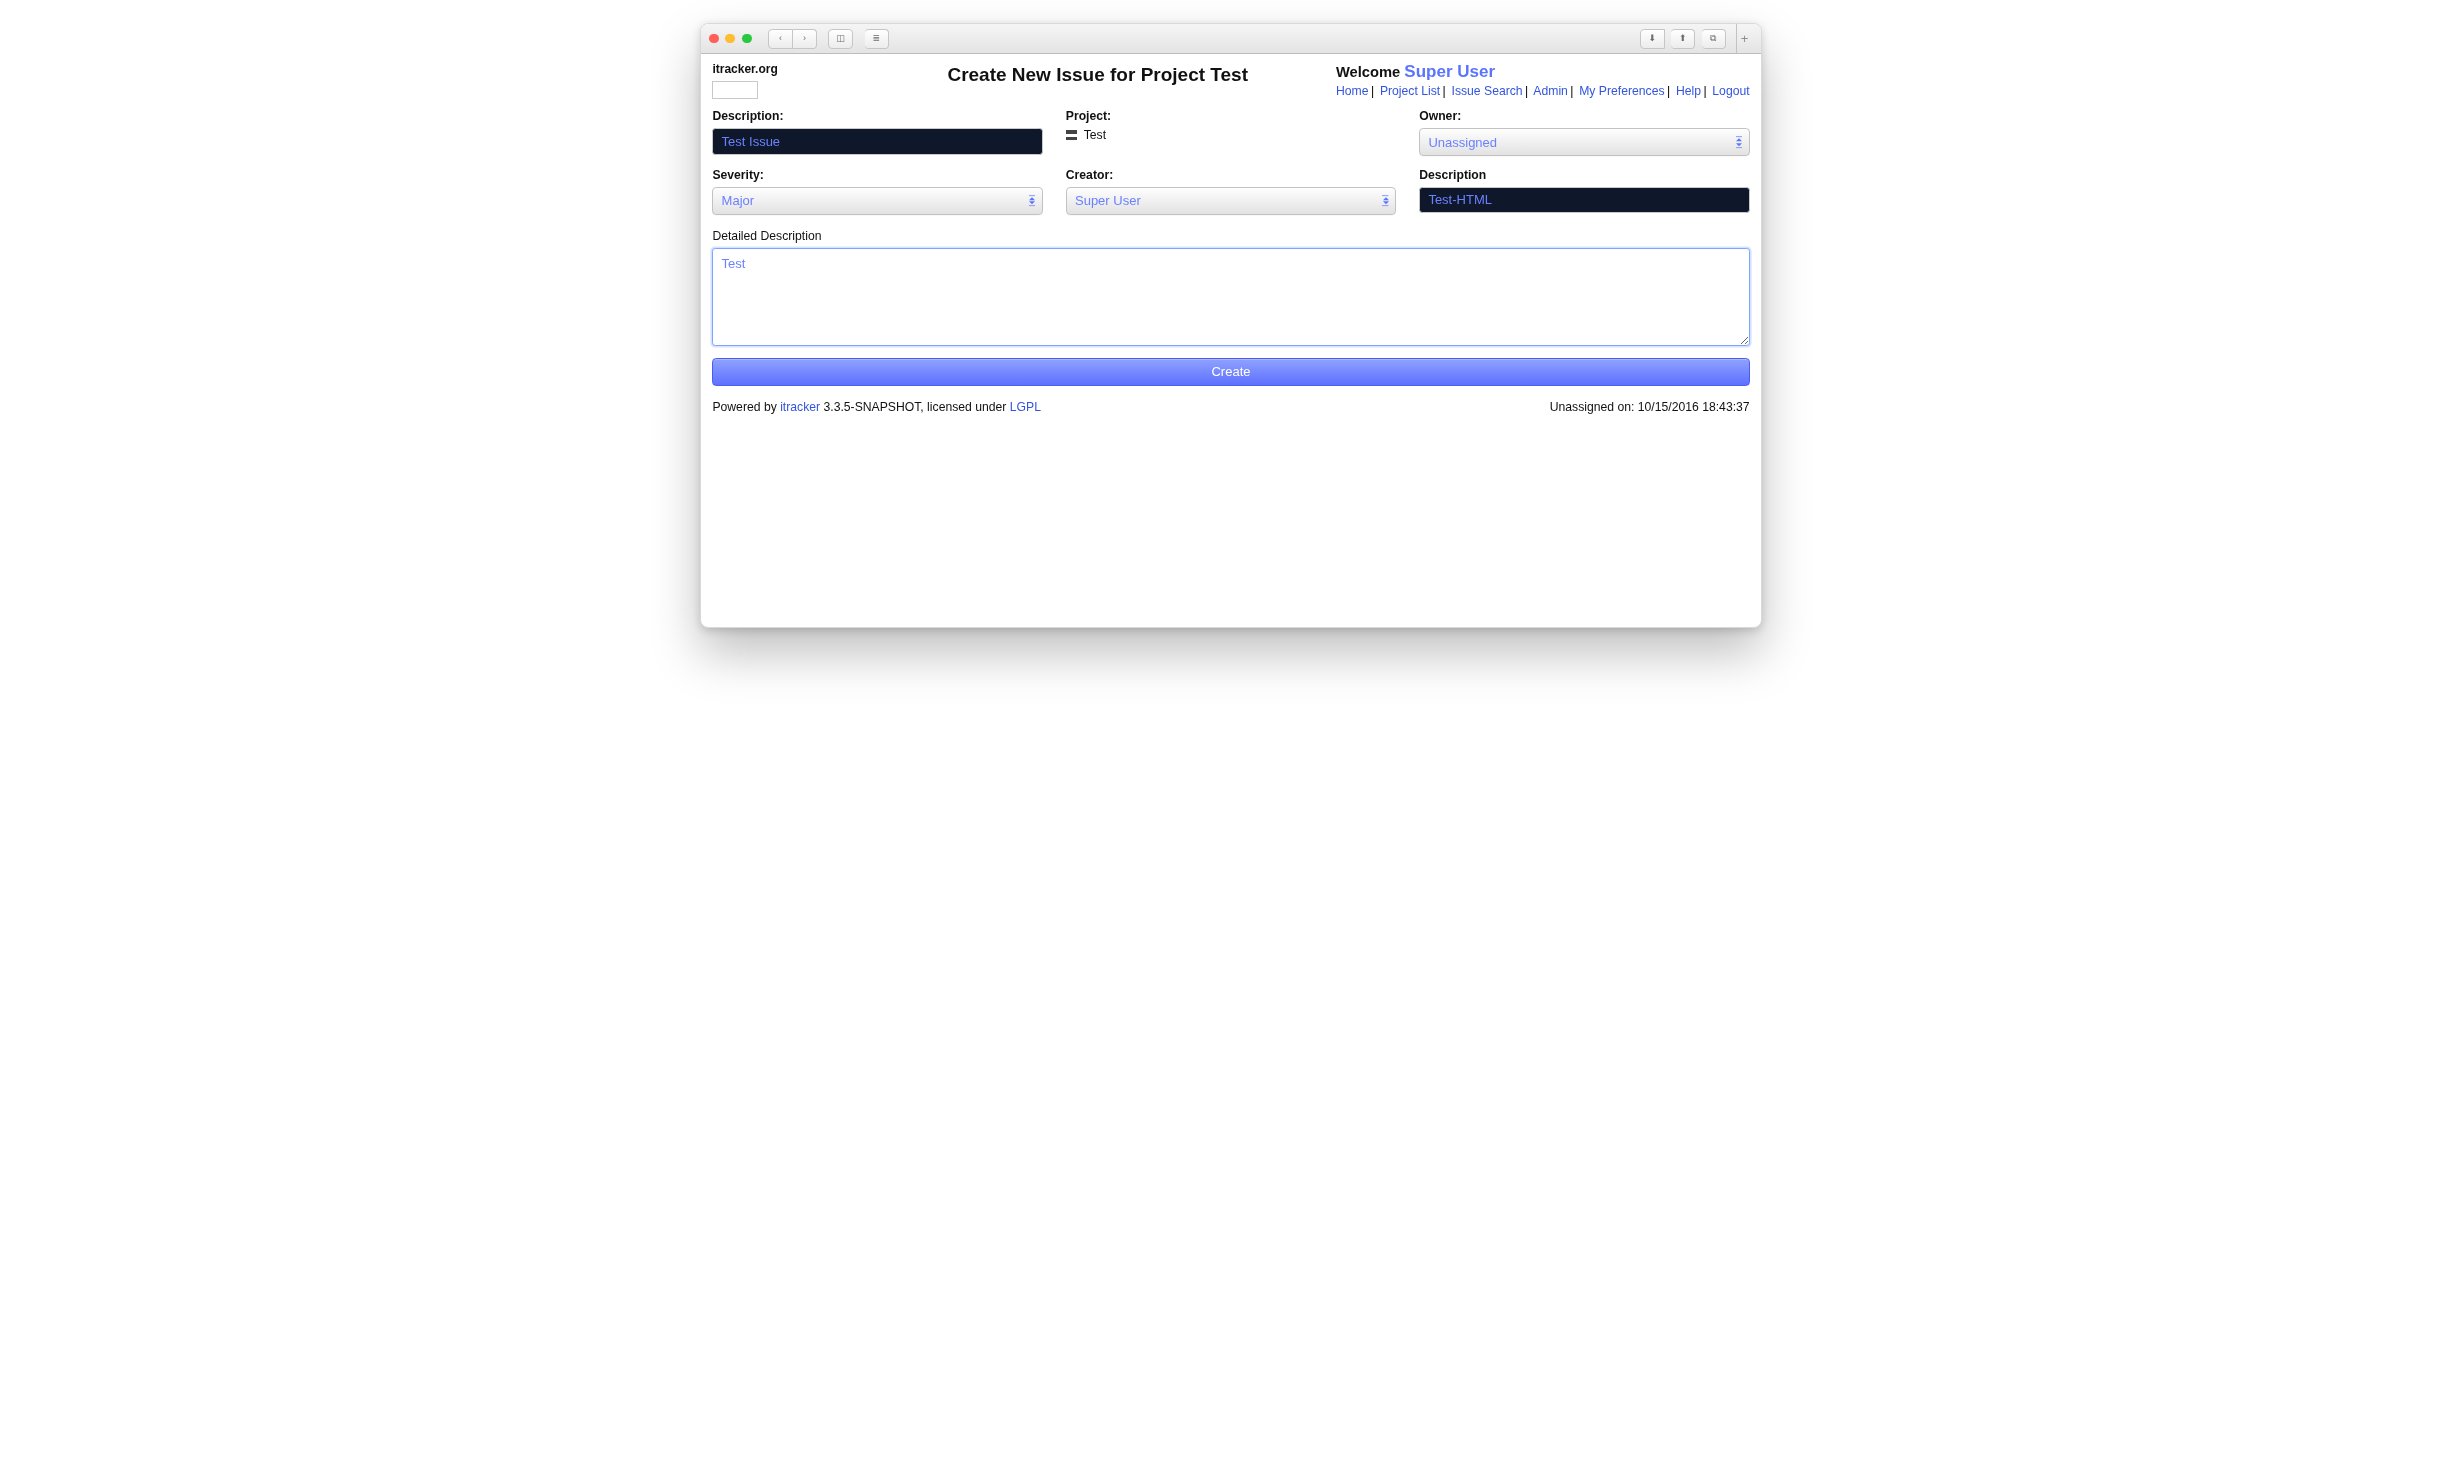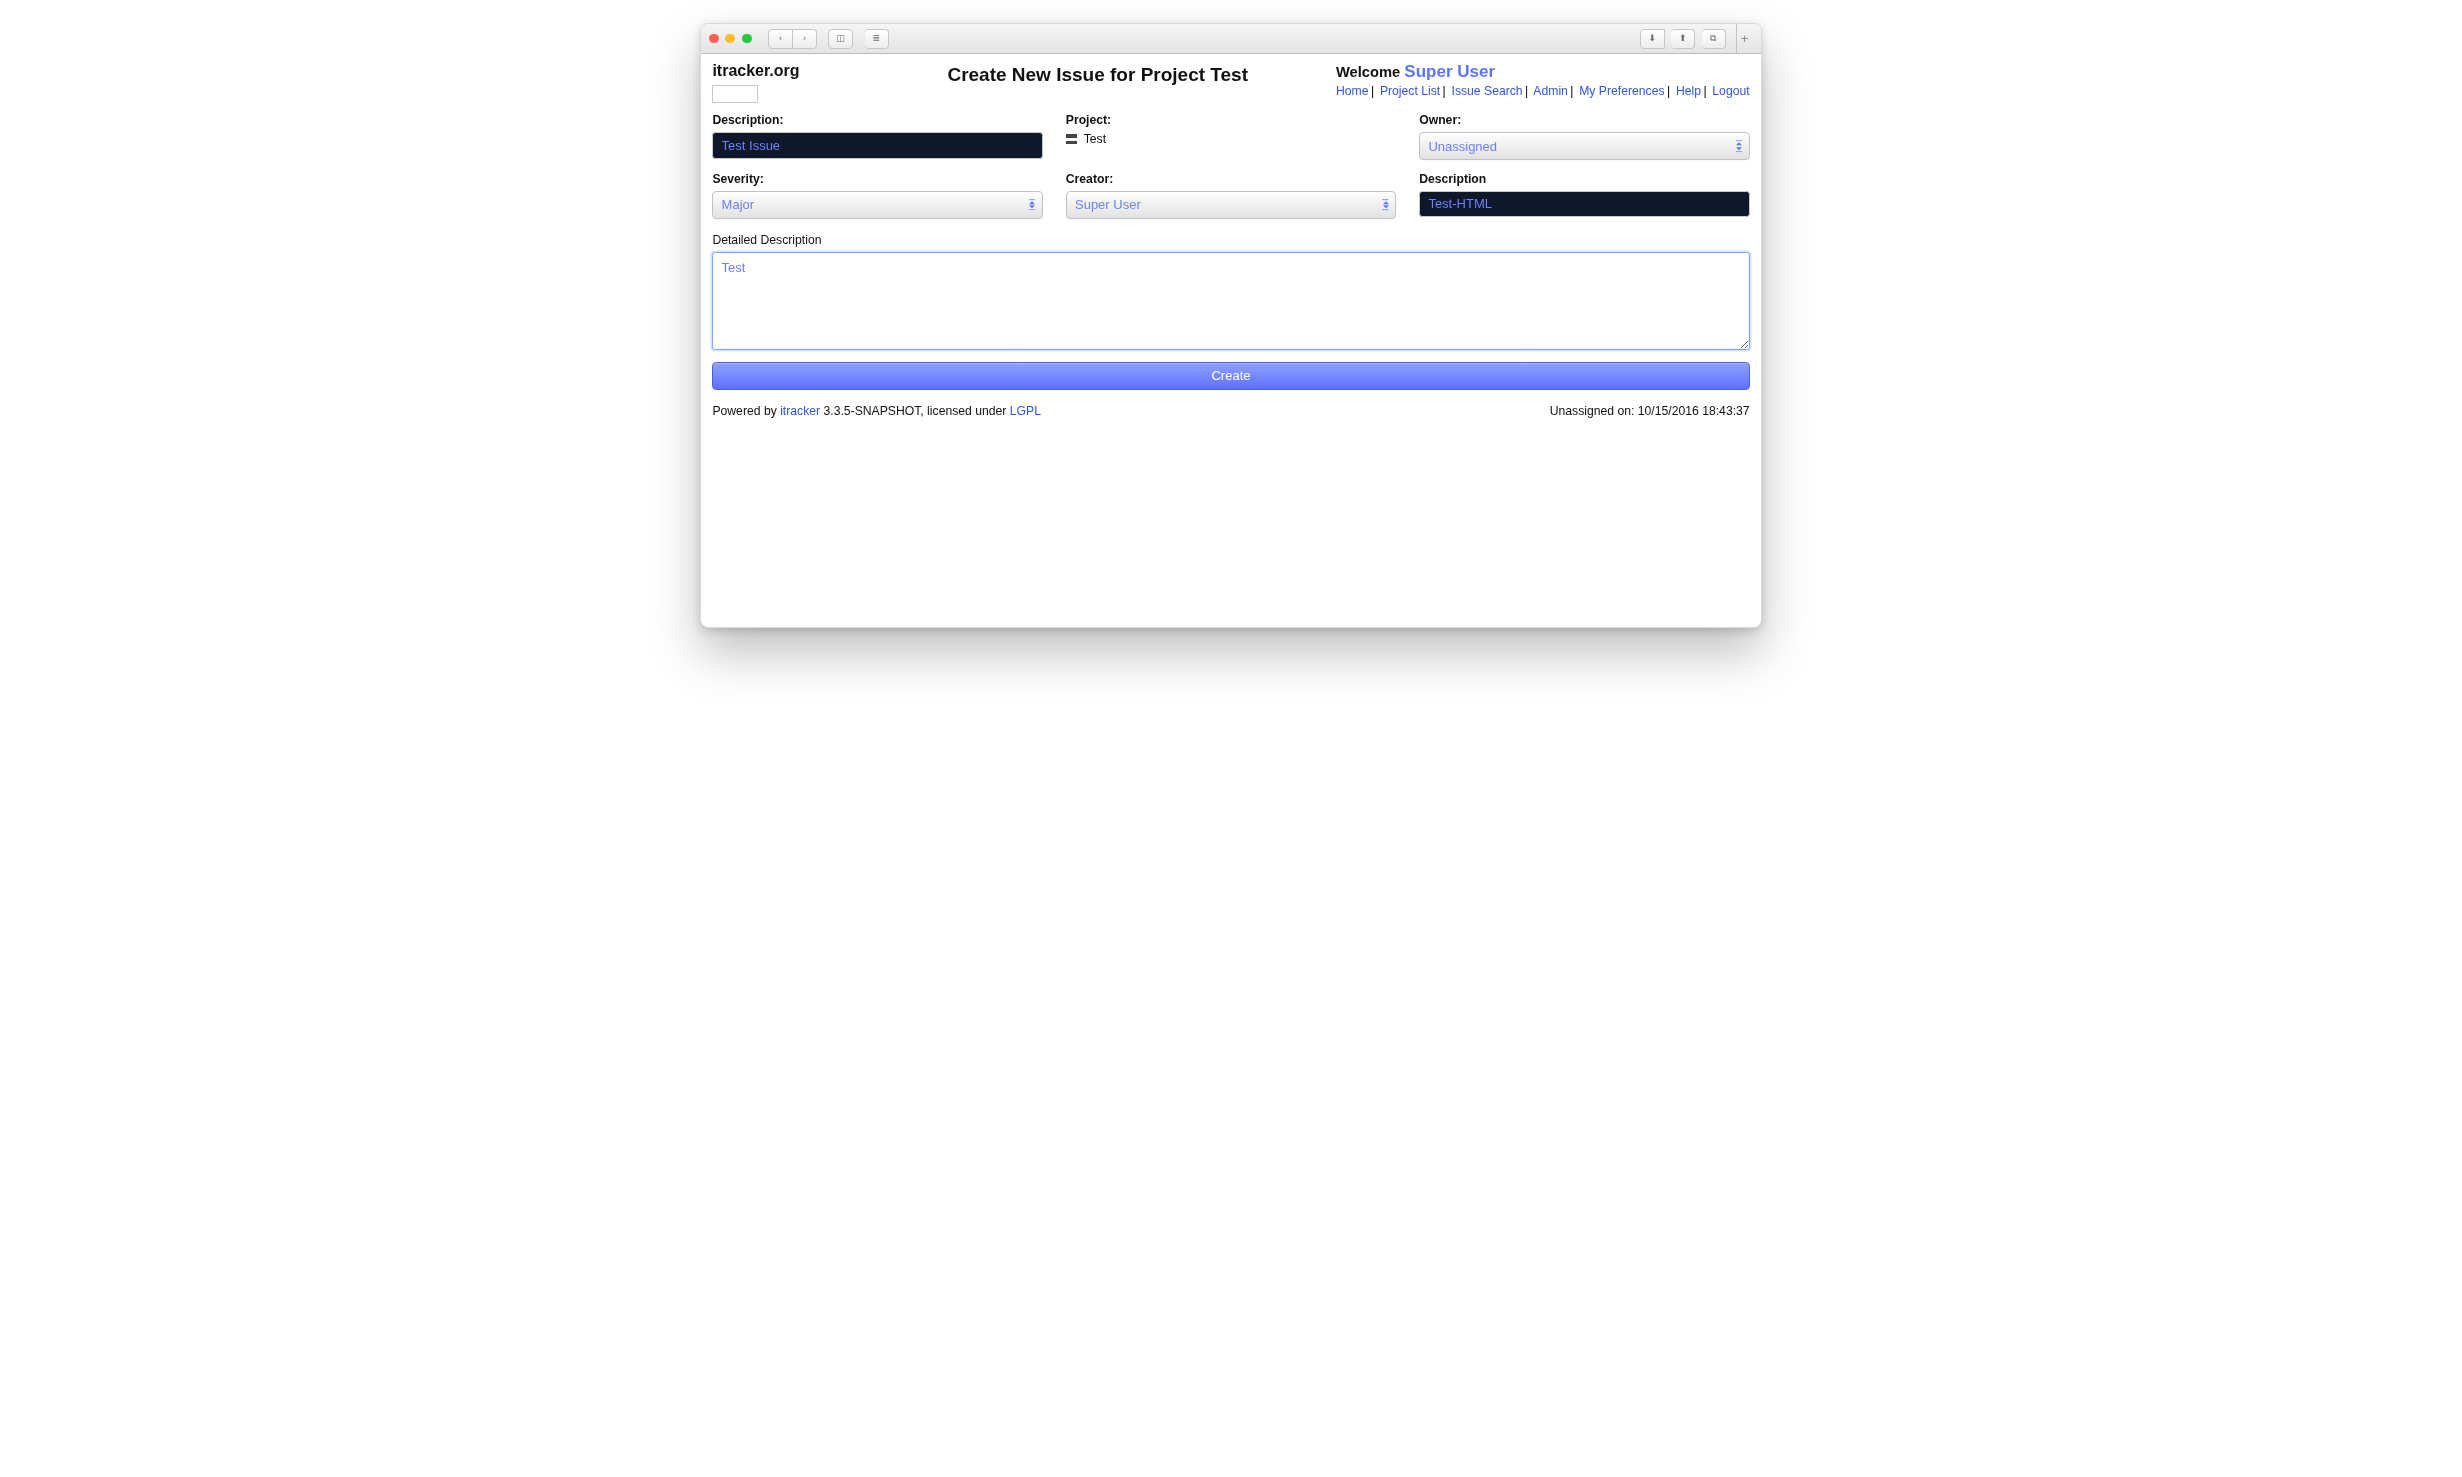--- a/index.html
+++ b/index.html
@@ -33,21 +33,21 @@
   .tb-btn:only-child,.tb-single{border-radius:4.1px;}
   .tb-btn+.tb-btn{border-left:none;}
   .tb-right{margin-left:auto;display:flex;gap:6.5px;align-items:center;}
   .tb-ico{font-size:9px;color:#6b6b6b;line-height:1;}
   .newtab{width:16.3px;height:29px;display:flex;align-items:center;justify-content:center;color:#8e8e8e;border-left:0.8px solid #c2c2c2;margin-left:3.3px;font-size:13px;}
 
   
   .content{flex:1;overflow:auto;padding:8.2px 11.4px 9.8px 11.4px;box-sizing:border-box;}
   .header-row{display:flex;align-items:flex-start;}
   .header-left{display:flex;flex-direction:column;gap:4.9px;min-width:147px;}
-  .site-title{font-weight:700;font-size:16px;}
+  .site-title{font-weight:700;font-size:12px;}
   .tiny-box{width:44px;height:16.3px;border:0.8px solid var(--border);background:#fff;}
   .header-center{flex:1;text-align:center;font-weight:700;font-size:19px;padding-top:1.6px;}
   .header-right{text-align:left;min-width:351px;}
   .welcome{font-weight:700;font-size:14.7px;}
   .welcome .user{color:var(--link-bright);font-size:17px;}
   .navlinks{font-size:12.2px;margin-top:1.6px;}
   .navlinks a{color:var(--link);text-decoration:none;cursor:pointer;margin-top:40px;}
   .navlinks .sep{color:#000;margin:0 2.4px;}
 
   

